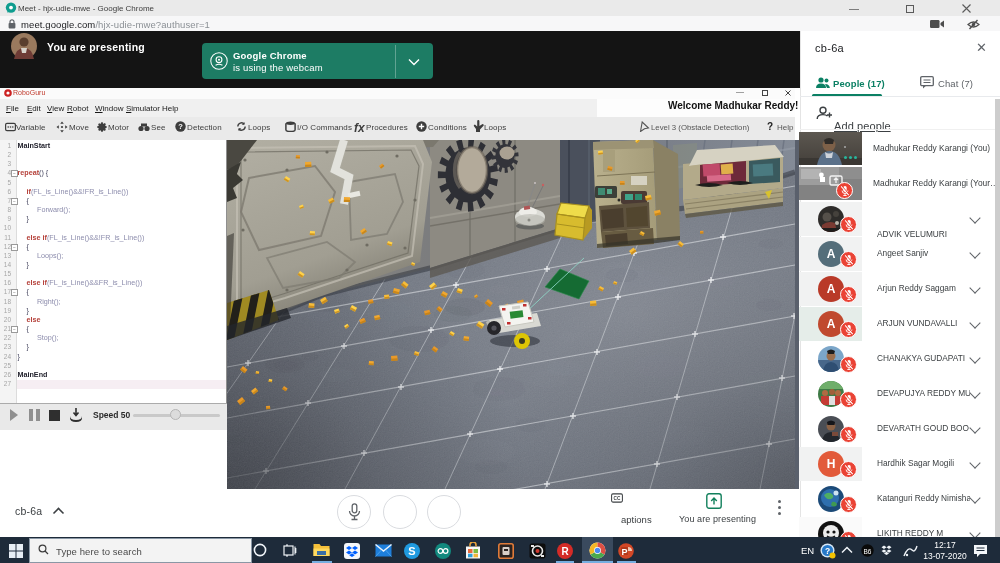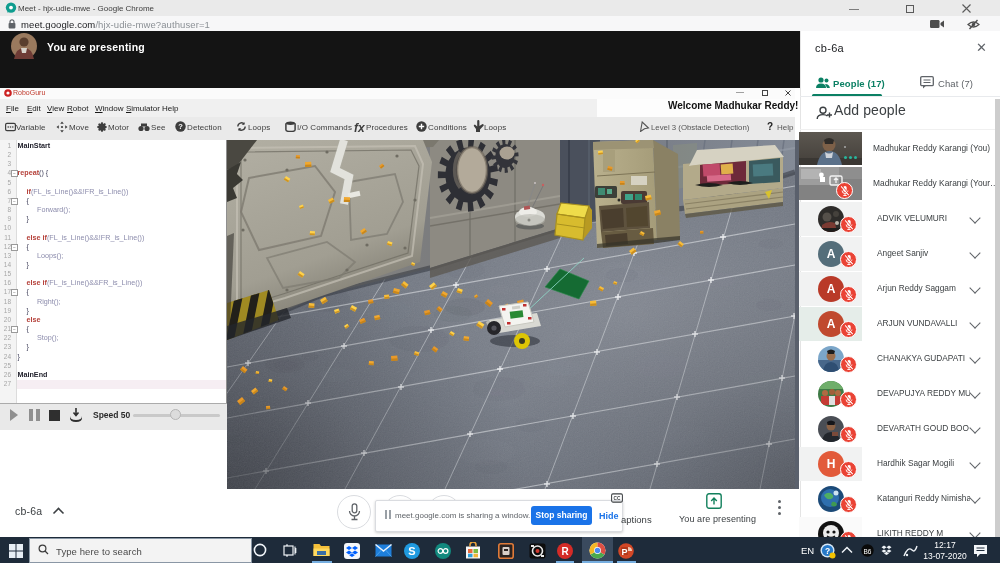--- a/index.html
+++ b/index.html
@@ -63,21 +63,21 @@
 #captxt{left:621px;top:514px;font-size:9.5px;color:#3c4043;text-align:center;}
 #prestxt{left:679px;top:514px;font-size:9px;color:#3c4043;letter-spacing:0.1px;}
 
 #panel{left:800px;top:31px;width:200px;height:506px;background:#fff;border-left:1px solid #e4e4e4;box-sizing:border-box;}
 #p-title{left:815px;top:42px;font-size:11px;color:#202124;letter-spacing:0.3px;}
 #p-x{left:976px;top:40px;font-size:13px;color:#5f6368;}
 #tab-people{left:833px;top:78px;font-size:9.5px;color:#0b8064;font-weight:bold;letter-spacing:0.1px;}
 #tab-chat{left:938px;top:78px;font-size:9.5px;color:#5f6368;letter-spacing:0.1px;}
 #tab-underline{left:812px;top:94px;width:70px;height:3px;background:#0b8064;border-radius:2px;}
 #tab-div{left:800px;top:96px;width:200px;height:1px;background:#e8eaed;}
-#addtxt{left:834px;top:102px;font-size:14px;color:#3c4043;letter-spacing:0.1px;}
+#addtxt{left:834px;top:120px;font-size:11px;color:#3c4043;letter-spacing:0.1px;text-decoration:underline;}
 #add-div{left:800px;top:129px;width:200px;height:1px;background:#f0f0f0;}
 .pname{position:absolute;left:877px;font-size:8.3px;color:#3c4043;letter-spacing:0px;white-space:nowrap;overflow:hidden;width:93px;}
 .pname2{position:absolute;left:873px;font-size:8.4px;color:#3c4043;letter-spacing:0px;white-space:nowrap;}
 .tile{position:absolute;left:799px;width:63px;height:34px;}
 .avatar{position:absolute;width:26px;height:26px;border-radius:50%;color:#fff;font-size:12px;text-align:center;line-height:26px;font-weight:bold;}
 .micbadge{position:absolute;width:15px;height:15px;border-radius:50%;background:#ea4335;border:1.5px solid #fff;}
 .chev{position:absolute;left:971px;width:7px;height:7px;border-right:1.6px solid #5f6368;border-bottom:1.6px solid #5f6368;transform:rotate(45deg);}
 #scrollbar{left:995px;top:99px;width:5px;height:438px;background:#f1f1f1;}
 #scrollthumb{left:995px;top:99px;width:5px;height:438px;background:#cdcdcd;}
 
@@ -125,20 +125,34 @@
 </svg>
 
 <div class="abs" id="blackstrip"></div>
 <svg class="abs" style="left:11px;top:33px" width="26" height="26" viewBox="0 0 26 26">
  <circle cx="13" cy="13" r="13" fill="#9a7a5e"></circle>
  <circle cx="13" cy="9" r="4.6" fill="#5a3f2e"></circle>
  <path d="M3 26 Q5 15 13 15 Q21 15 23 26 Z" fill="#6e3b35"></path>
  <path d="M10 15 h6 l-1 5 h-4 Z" fill="#d8d4cc"></path>
 </svg>
 <div class="abs" id="youpres">You are presenting</div>
+<div class="abs" id="toast">
+  <svg style="position:absolute;left:8px;top:9px" width="18" height="18" viewBox="0 0 21 21">
+   <circle cx="10.5" cy="10.5" r="9.6" fill="none" stroke="#fff" stroke-width="1.2"></circle>
+   <circle cx="10.5" cy="9" r="3.4" fill="none" stroke="#fff" stroke-width="1.3"></circle>
+   <circle cx="10.5" cy="9" r="1.2" fill="#fff"></circle>
+   <path d="M6.5 15.5 Q10.5 13 14.5 15.5" fill="none" stroke="#fff" stroke-width="1.2"></path>
+  </svg>
+  <div class="t1">Google Chrome</div>
+  <div class="t2">is using the webcam</div>
+  <div class="div"></div>
+  <svg style="position:absolute;left:206px;top:15px" width="12" height="8">
+        <path d="M1 1.5 L6 6.5 L11 1.5" fill="none" stroke="#fff" stroke-width="1.4"></path>
+      </svg>
+</div>
 
 <div class="abs" id="rg-title"></div>
 <svg class="abs" style="left:4px;top:89px" width="8" height="8">
       <circle cx="4" cy="4" r="3.8" fill="#cc2222"></circle>
       <circle cx="4" cy="4" r="1.6" fill="#fff"></circle>
     </svg>
 <div class="abs" id="rg-name">RoboGuru</div>
 <div class="abs" style="left:736px;top:87px;font-size:8px;color:#444">—</div>
 <svg class="abs" style="left:762px;top:90px" width="6" height="6">
       <rect x="0.5" y="0.5" width="5" height="5" fill="none" stroke="#444"></rect>
@@ -794,27 +808,20 @@
 <svg class="abs" style="left:52px;top:507px" width="13" height="8">
       <path d="M1.5 6.5 L6.5 1.5 L11.5 6.5" fill="none" stroke="#3c4043" stroke-width="1.6"></path>
     </svg>
 <div class="abs circbtn" style="left:337px"></div>
 <div class="abs circbtn" style="left:383px"></div>
 <div class="abs circbtn" style="left:427px"></div>
 <svg class="abs" style="left:348px;top:503px" width="13" height="18" viewBox="0 0 13 18">
  <rect x="4.2" y="0.8" width="4.6" height="9" rx="2.3" fill="none" stroke="#5f6368" stroke-width="1.3"></rect>
  <path d="M1.5 8 a5 5 0 0 0 10 0 M6.5 13 v3 M3.5 16.5 h6" fill="none" stroke="#5f6368" stroke-width="1.3"></path>
 </svg>
-<div class="abs" id="tooltip">
- <div style="position:absolute;left:9px;top:9px;width:2px;height:9px;background:#9aa0a6"></div>
- <div style="position:absolute;left:13px;top:9px;width:2px;height:9px;background:#9aa0a6"></div>
- <div id="tt-txt">meet.google.com is sharing a window.</div>
- <div id="tt-btn">Stop sharing</div>
- <div id="tt-hide">Hide</div>
-</div>
 <svg class="abs" style="left:611px;top:493px" width="12" height="10" viewBox="0 0 14 11">
  <rect x="0.7" y="0.7" width="12.6" height="9.6" rx="1.5" fill="none" stroke="#3c4043" stroke-width="1.2"></rect>
  <text x="7" y="7.8" font-size="5.5" font-weight="bold" fill="#3c4043" text-anchor="middle" font-family="Liberation Sans">CC</text>
 </svg>
 <div class="abs" id="captxt">aptions</div>
 <svg class="abs" style="left:706px;top:493px" width="16" height="16" viewBox="0 0 16 16">
  <rect x="0.8" y="0.8" width="14.4" height="14.4" rx="2.2" fill="none" stroke="#12805c" stroke-width="1.4"></rect>
  <path d="M8 11.5 V5.5 M5.2 8 L8 5 L10.8 8" fill="none" stroke="#12805c" stroke-width="1.4"></path>
 </svg>
 <div class="abs" id="prestxt">You are presenting</div>
@@ -897,21 +904,21 @@
           </g>
         </svg></div>
 <div class="micbadge" style="left:840.0px;top:216.0px">
         <svg style="position:absolute;left:3px;top:2px" width="10" height="12" viewBox="0 0 12 14">
 <rect x="4" y="1" width="4" height="7" rx="2" fill="#fff"></rect>
 <path d="M2.5 6.5 a3.5 3.5 0 0 0 7 0 M6 10 v2.2 M4 12.4 h4" stroke="#fff" stroke-width="1.1" fill="none"></path>
 <path d="M1.5 1.5 L10.5 12" stroke="#fff" stroke-width="1.4"></path>
 <path d="M2.3 0.8 L11.3 11.3" stroke="#ea4335" stroke-width="1.1"></path>
 </svg>
       </div>
-<div class="pname" style="top:213px">ADVIK VELUMURI</div>
+<div class="pname" style="top:229px">ADVIK VELUMURI</div>
 <div class="chev" style="top:214px"></div>
 <div class="tile" style="top:237px;background:#f1f2f2"></div>
 <div class="avatar" style="left:818px;top:241px;background:#546e7a">A</div>
 <div class="micbadge" style="left:840.0px;top:251.0px">
         <svg style="position:absolute;left:3px;top:2px" width="10" height="12" viewBox="0 0 12 14">
 <rect x="4" y="1" width="4" height="7" rx="2" fill="#fff"></rect>
 <path d="M2.5 6.5 a3.5 3.5 0 0 0 7 0 M6 10 v2.2 M4 12.4 h4" stroke="#fff" stroke-width="1.1" fill="none"></path>
 <path d="M1.5 1.5 L10.5 12" stroke="#fff" stroke-width="1.4"></path>
 <path d="M2.3 0.8 L11.3 11.3" stroke="#ea4335" stroke-width="1.1"></path>
 </svg>

